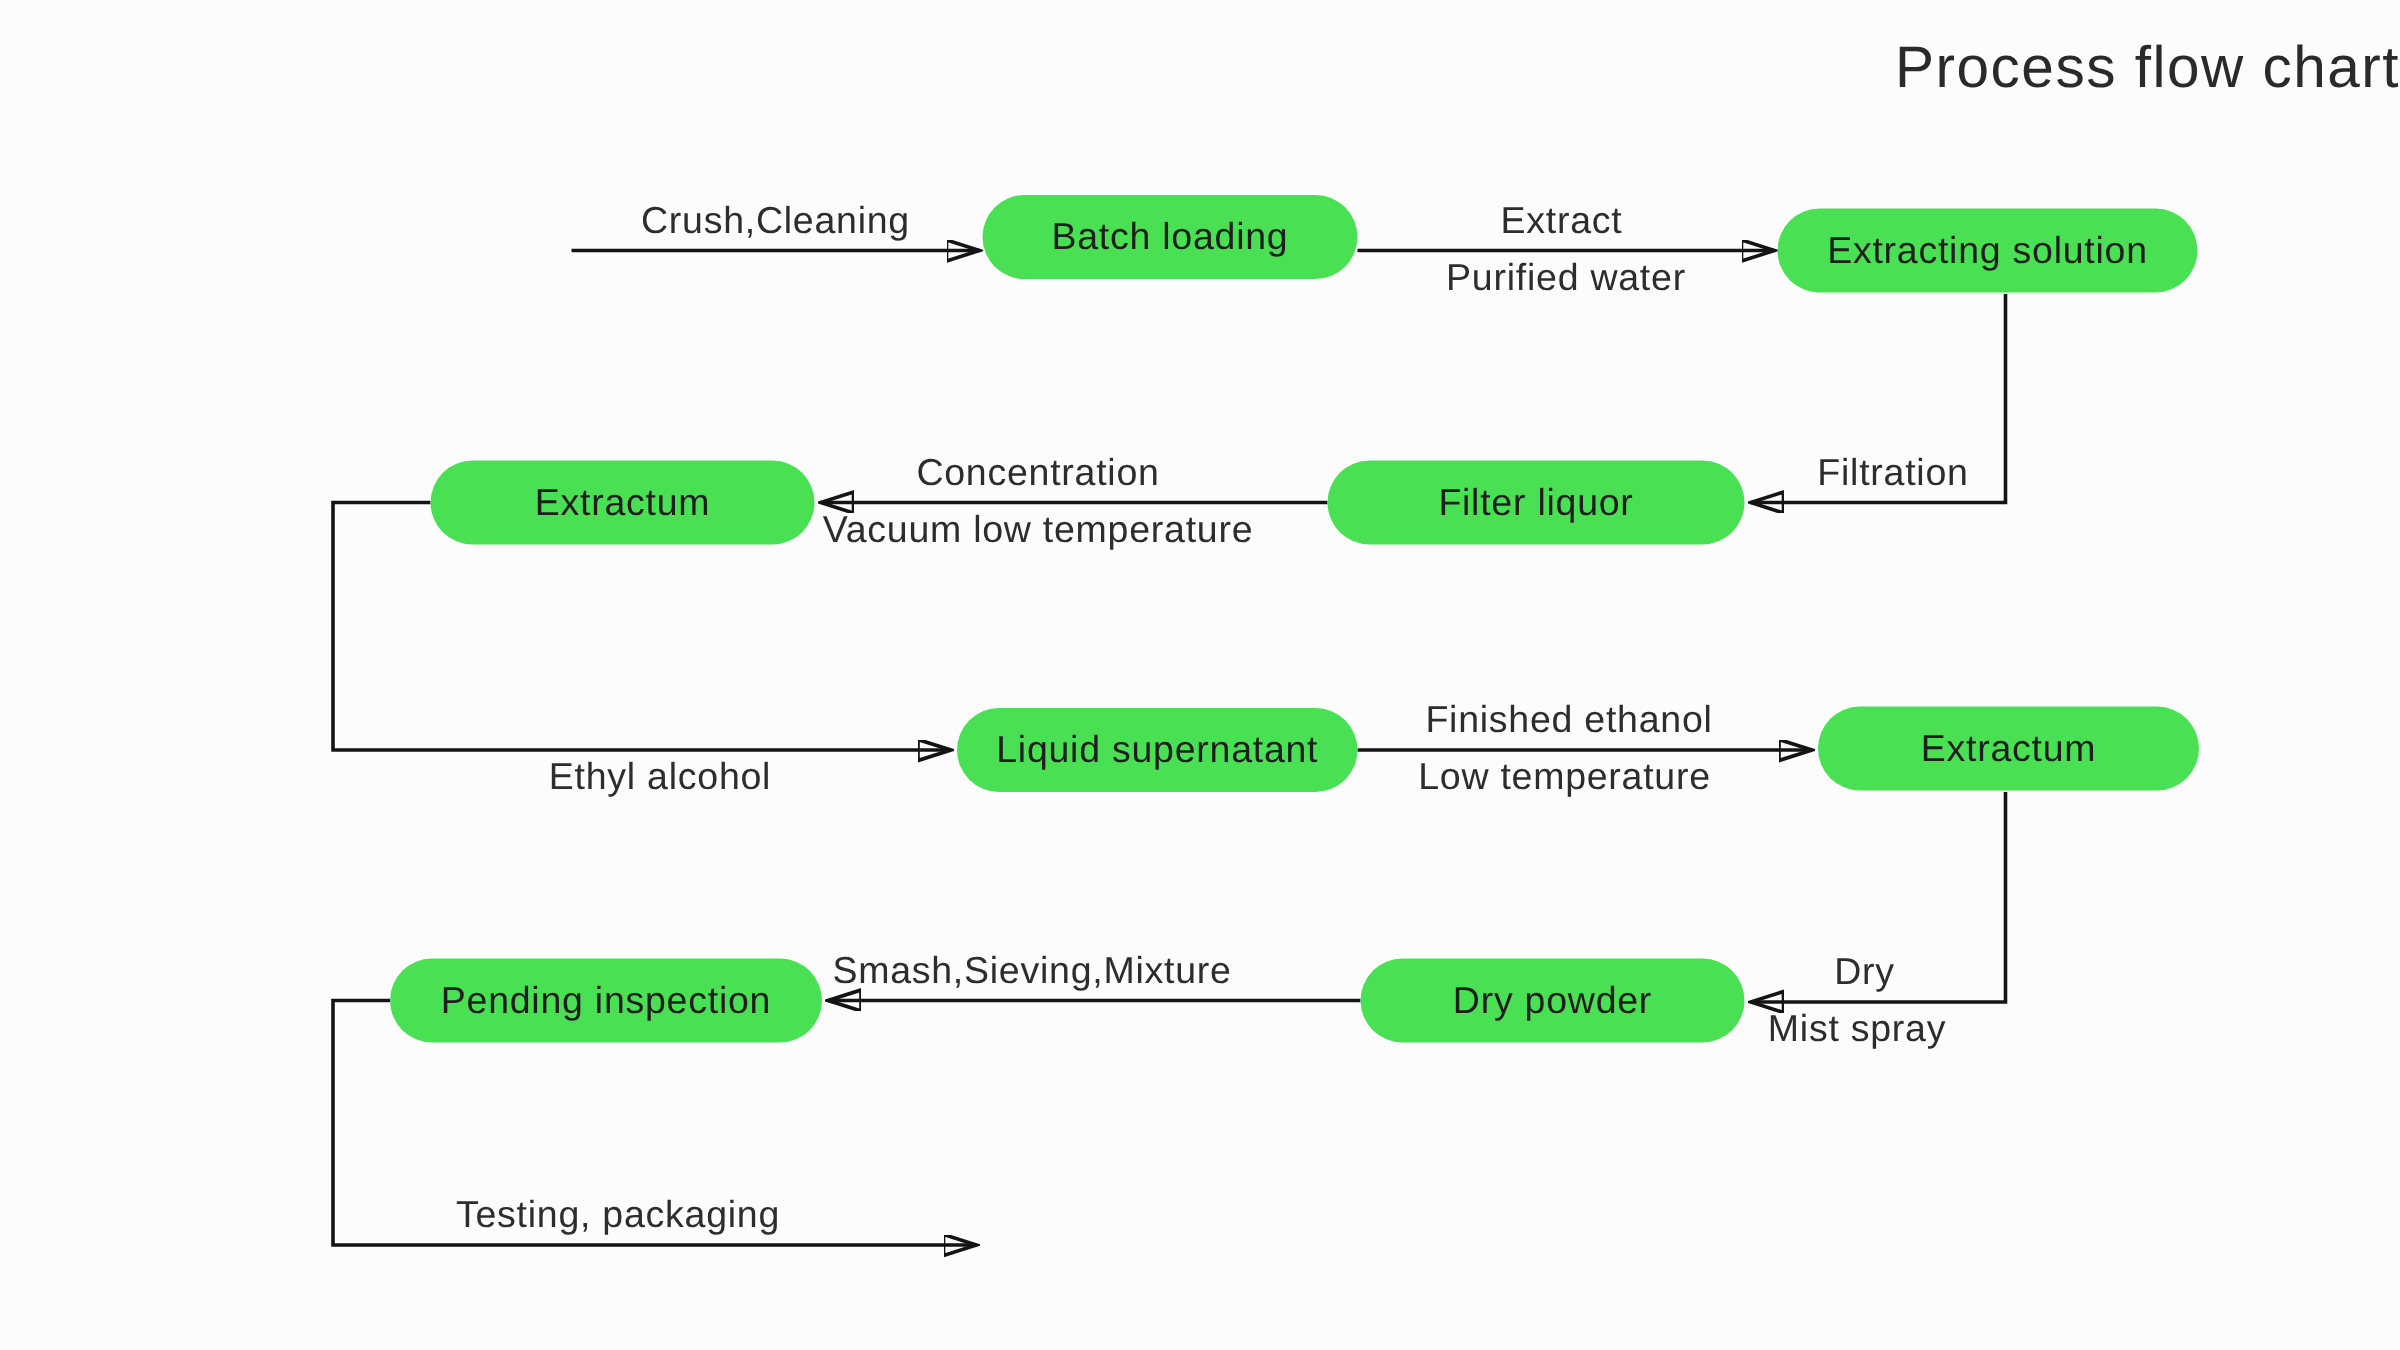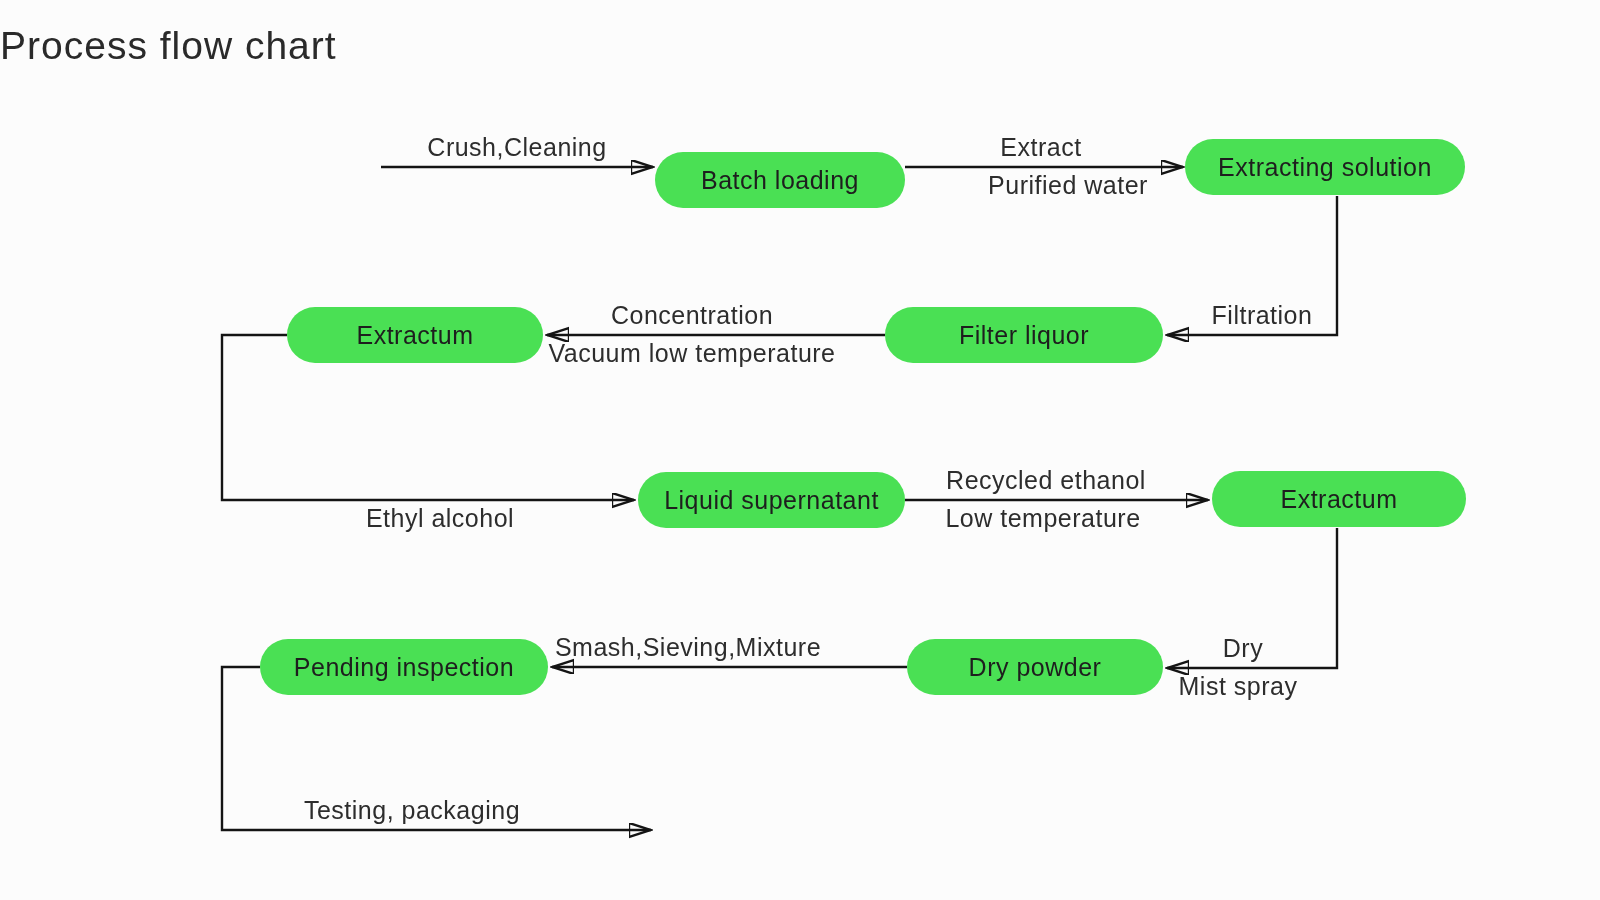--- a/index.html
+++ b/index.html
@@ -16,21 +16,21 @@
     font-family:"Liberation Sans", sans-serif;
     overflow:hidden;
   }
   .stage{
     position:relative;
     width:1600px;height:900px;
   }
   .chart-title{
     position:absolute;
     top:24px;left:0;width:100%;
-    text-align:left;
+    text-align:right;
     font-size:39px;
     font-weight:300;
     letter-spacing:1px;
     color:#2a2a2a;
   }
   .edges{
     position:absolute;
     left:0;top:0;width:1600px;height:900px;
   }
   .edges path{
@@ -80,42 +80,42 @@
     <path d="M 905 167 L 1183 167" marker-end="url(#ah)"></path>
     <path d="M 1337 196 L 1337 335 L 1167 335" marker-end="url(#ah)"></path>
     <path d="M 885 335 L 547 335" marker-end="url(#ah)"></path>
     <path d="M 287 335 L 222 335 L 222 500 L 634 500" marker-end="url(#ah)"></path>
     <path d="M 905 500 L 1208 500" marker-end="url(#ah)"></path>
     <path d="M 1337 528 L 1337 668 L 1167 668" marker-end="url(#ah)"></path>
     <path d="M 907 667 L 552 667" marker-end="url(#ah)"></path>
     <path d="M 260 667 L 222 667 L 222 830 L 651 830" marker-end="url(#ah)"></path>
   </svg>
 
-  <div class="node" style="left:655px;top:152px;width:250px;">Batch loading</div>
+  <div class="node" style="left:655px;top:130px;width:250px;">Batch loading</div>
   <div class="node" style="left:1185px;top:139px;width:280px;">Extracting solution</div>
   <div class="node" style="left:885px;top:307px;width:278px;">Filter liquor</div>
   <div class="node" style="left:287px;top:307px;width:256px;">Extractum</div>
   <div class="node" style="left:638px;top:472px;width:267px;">Liquid supernatant</div>
   <div class="node" style="left:1212px;top:471px;width:254px;">Extractum</div>
   <div class="node" style="left:907px;top:639px;width:256px;">Dry powder</div>
   <div class="node" style="left:260px;top:639px;width:288px;">Pending inspection</div>
 
   <div class="elabel" style="left:517px;top:132px;">Crush,Cleaning</div>
 
   <div class="elabel" style="left:1041px;top:132px;">Extract</div>
-  <div class="elabel" style="left:1044px;top:170px;margin-left:24px;">Purified water</div>
+  <div class="elabel" style="left:1044px;top:170px;">Purified water</div>
 
   <div class="elabel" style="left:1262px;top:300px;">Filtration</div>
 
   <div class="elabel" style="left:692px;top:300px;">Concentration</div>
   <div class="elabel" style="left:692px;top:338px;">Vacuum low temperature</div>
 
   <div class="elabel" style="left:440px;top:503px;">Ethyl alcohol</div>
 
-  <div class="elabel" style="left:1046px;top:465px;">Recycled ethanol</div>
+  <div class="elabel" style="left:1046px;top:465px;">Finished ethanol</div>
   <div class="elabel" style="left:1043px;top:503px;">Low temperature</div>
 
   <div class="elabel" style="left:1243px;top:633px;">Dry</div>
   <div class="elabel" style="left:1238px;top:671px;">Mist spray</div>
 
   <div class="elabel" style="left:688px;top:632px;">Smash,Sieving,Mixture</div>
 
   <div class="elabel" style="left:412px;top:795px;">Testing, packaging</div>
 
 </div>

